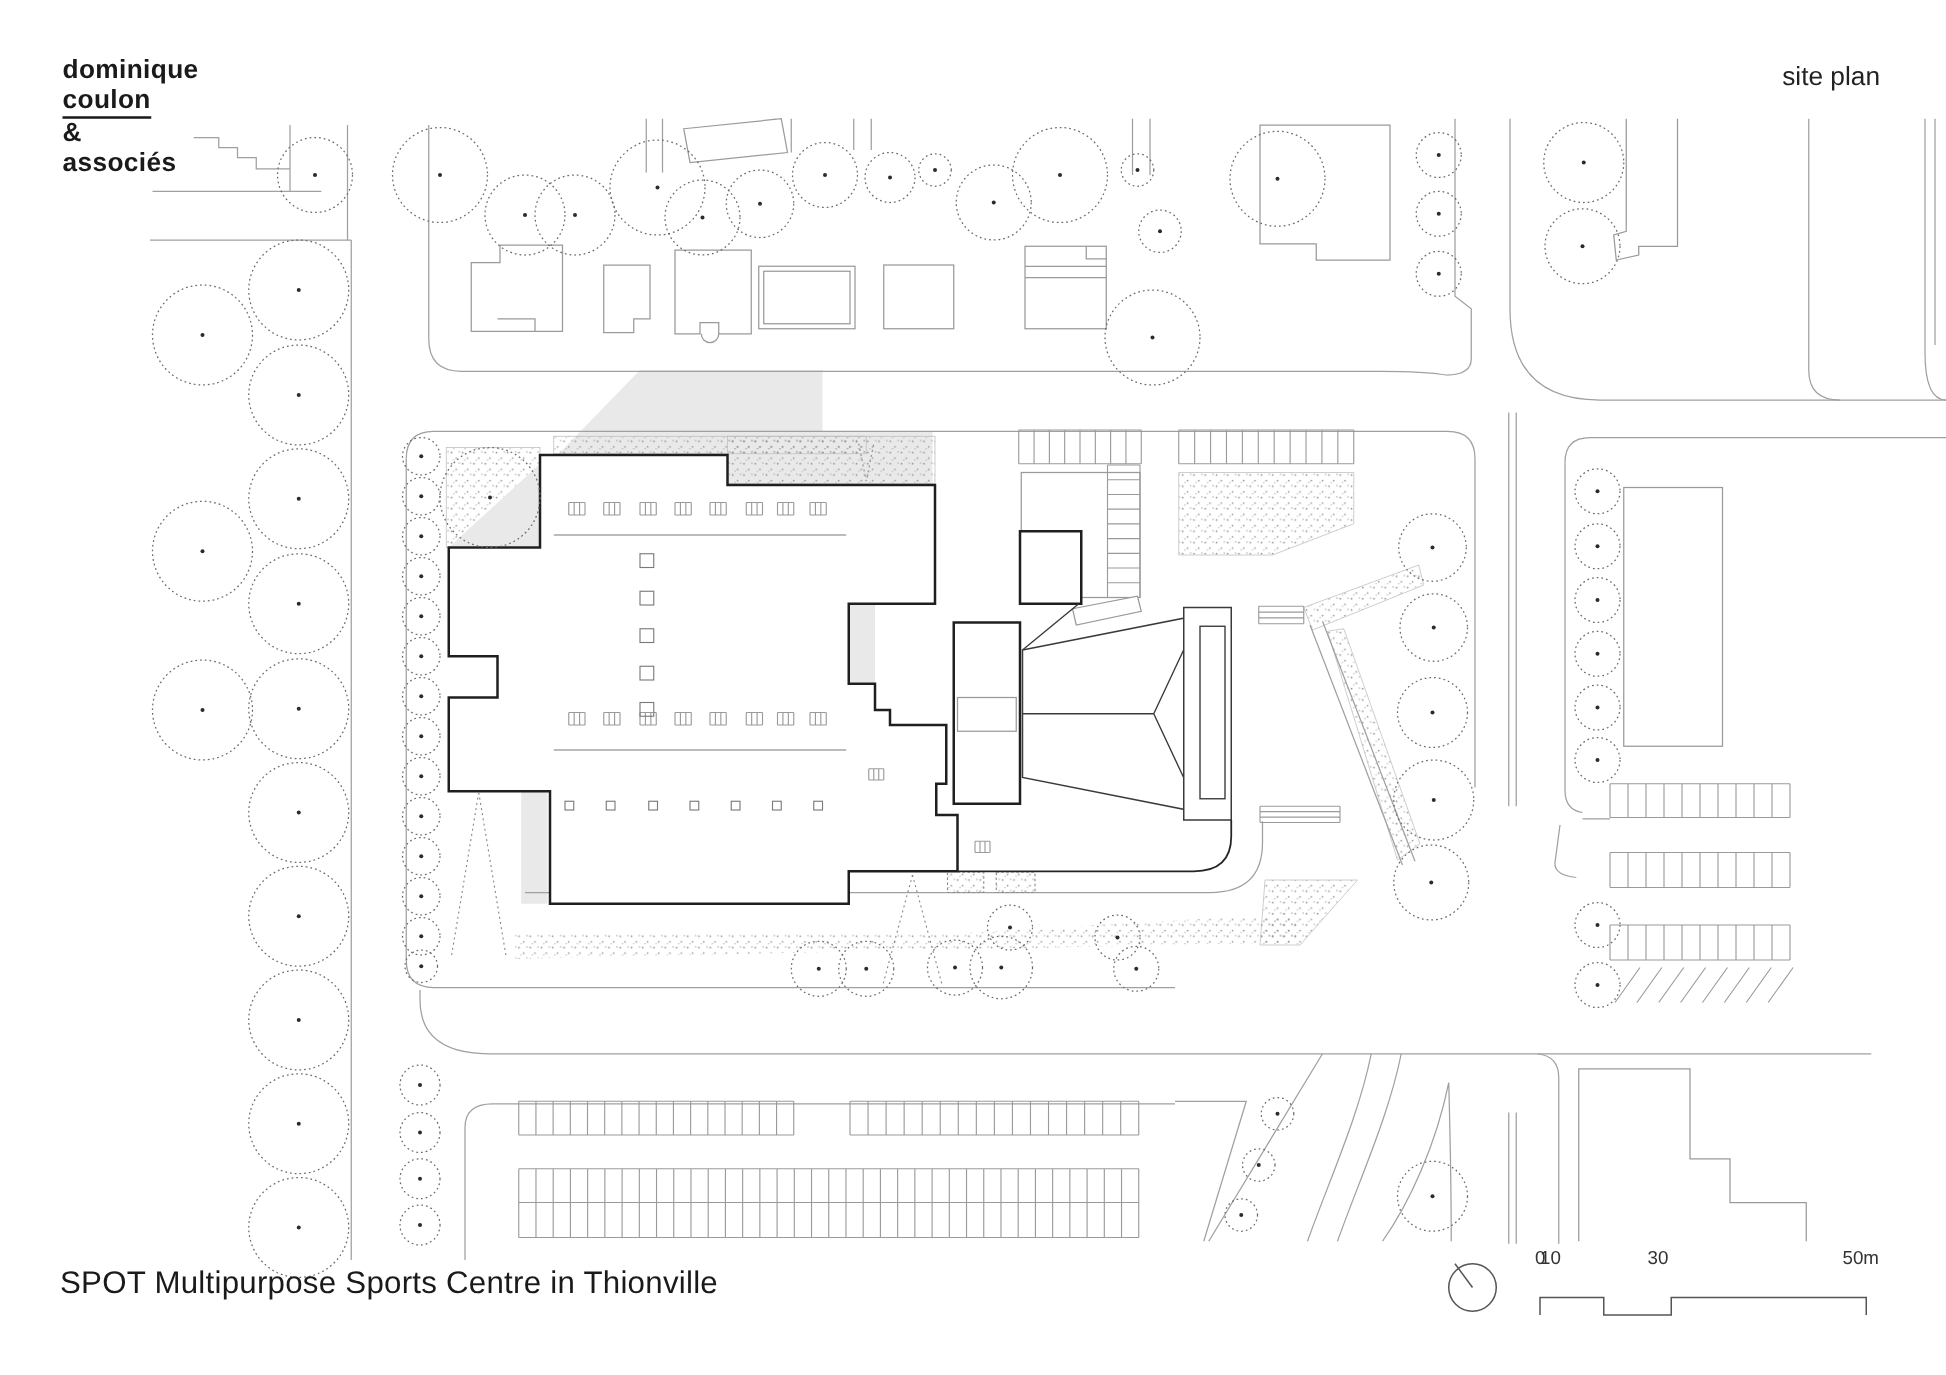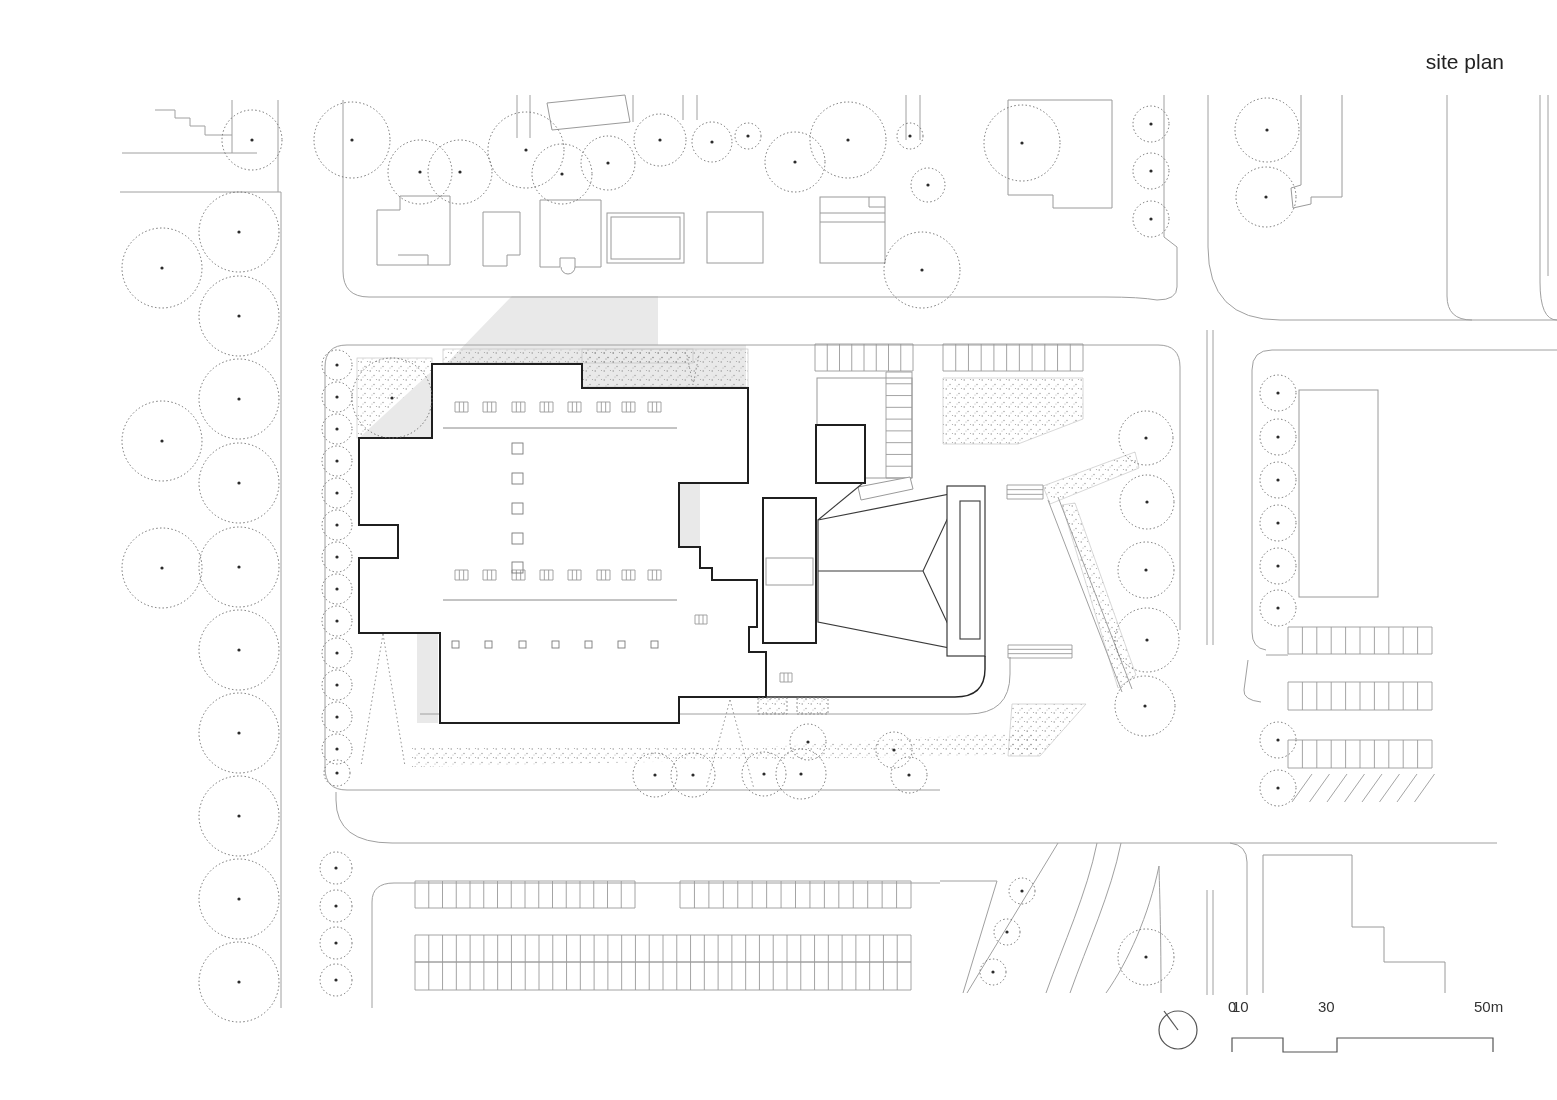--- a/index.html
+++ b/index.html
@@ -370,22 +370,29 @@
         <circle cx="336" cy="980" r="1.6" class="treedot"></circle>
       </g>
 
   <g class="nav">
     <circle cx="1178" cy="1030" r="19"></circle>
     <path d="M1178,1030 L1164,1011"></path>
   </g>
   <path class="nav" d="M1232,1052 L1232,1038 L1283,1038 L1283,1052 L1337,1052 L1337,1038 L1493,1038 L1493,1052"></path>
 </svg>
 
+<div id="logo" class="ovl">
+  <div>dominique</div>
+  <div><span class="ul">coulon</span></div>
+  <div>&amp;</div>
+  <div>associés</div>
+</div>
 
 <div id="site-plan-label" class="ovl">site plan</div>
 
+<div id="main-title" class="ovl">SPOT Multipurpose Sports Centre in Thionville</div>
 
 <div id="sn0" class="scale-num">0</div>
 <div id="sn10" class="scale-num">10</div>
 <div id="sn20" class="scale-num">30</div>
 <div id="sn50" class="scale-num">50m</div>
 
 </div>
 
 </body></html>

